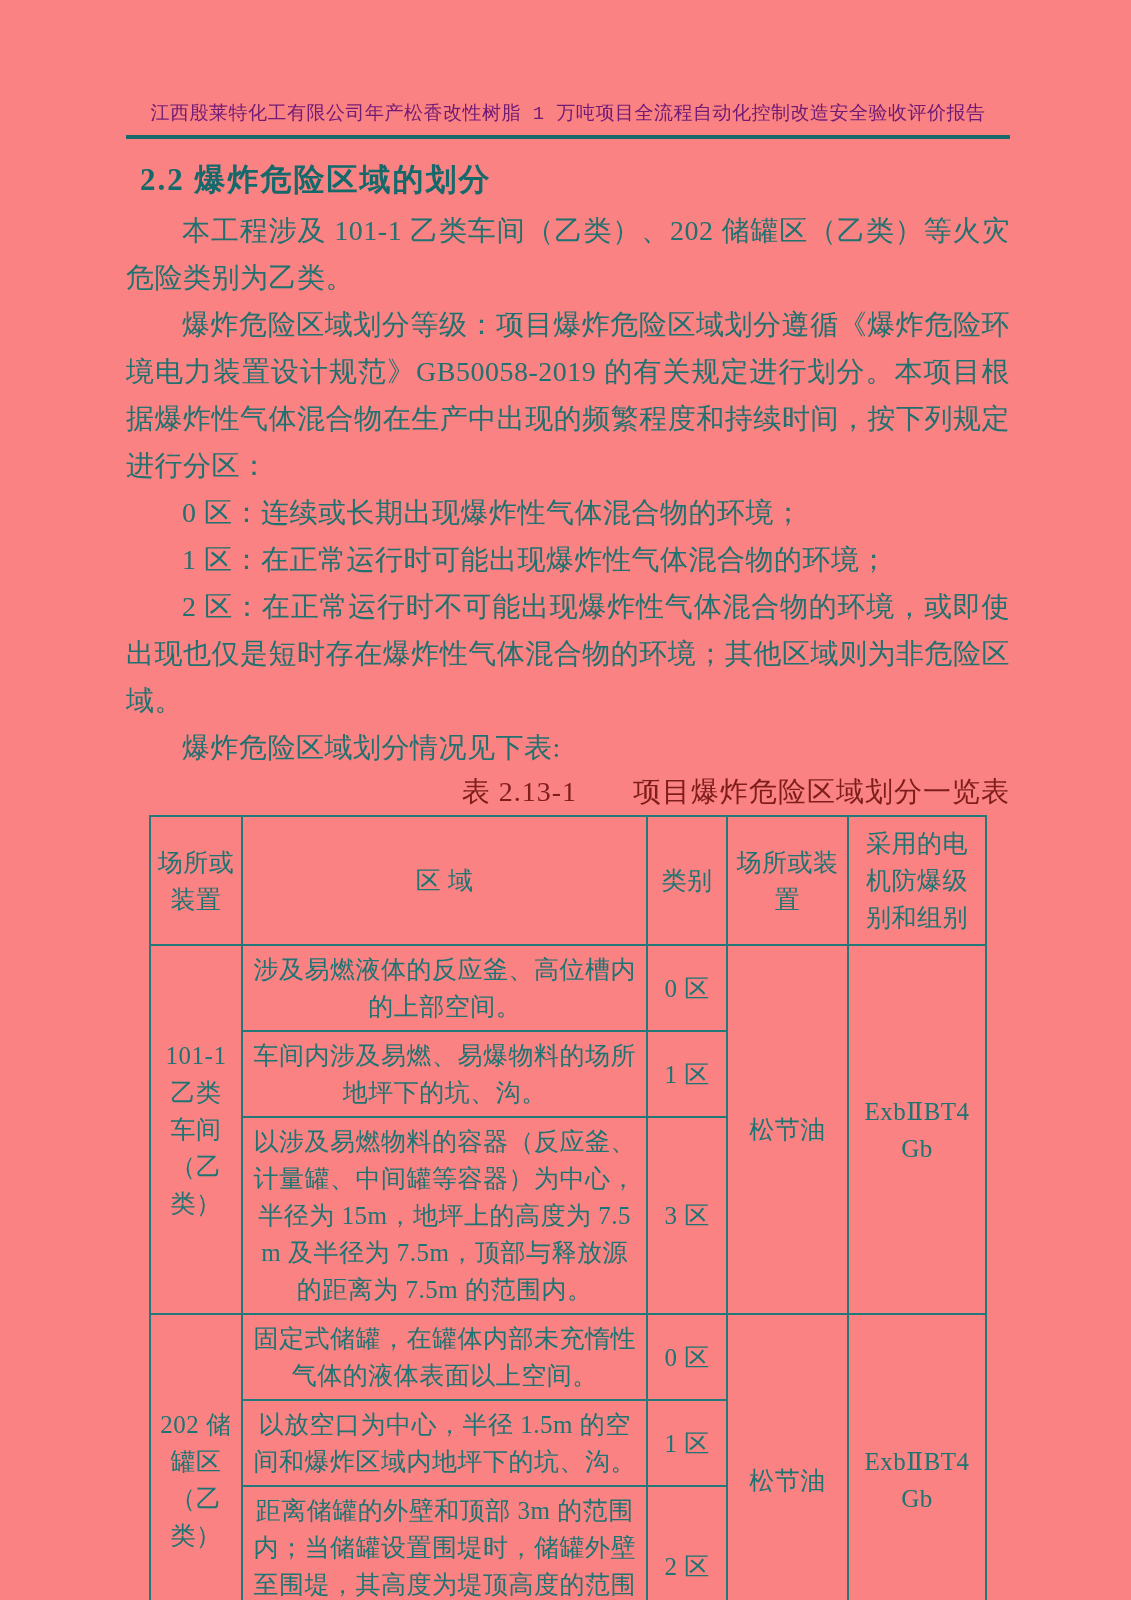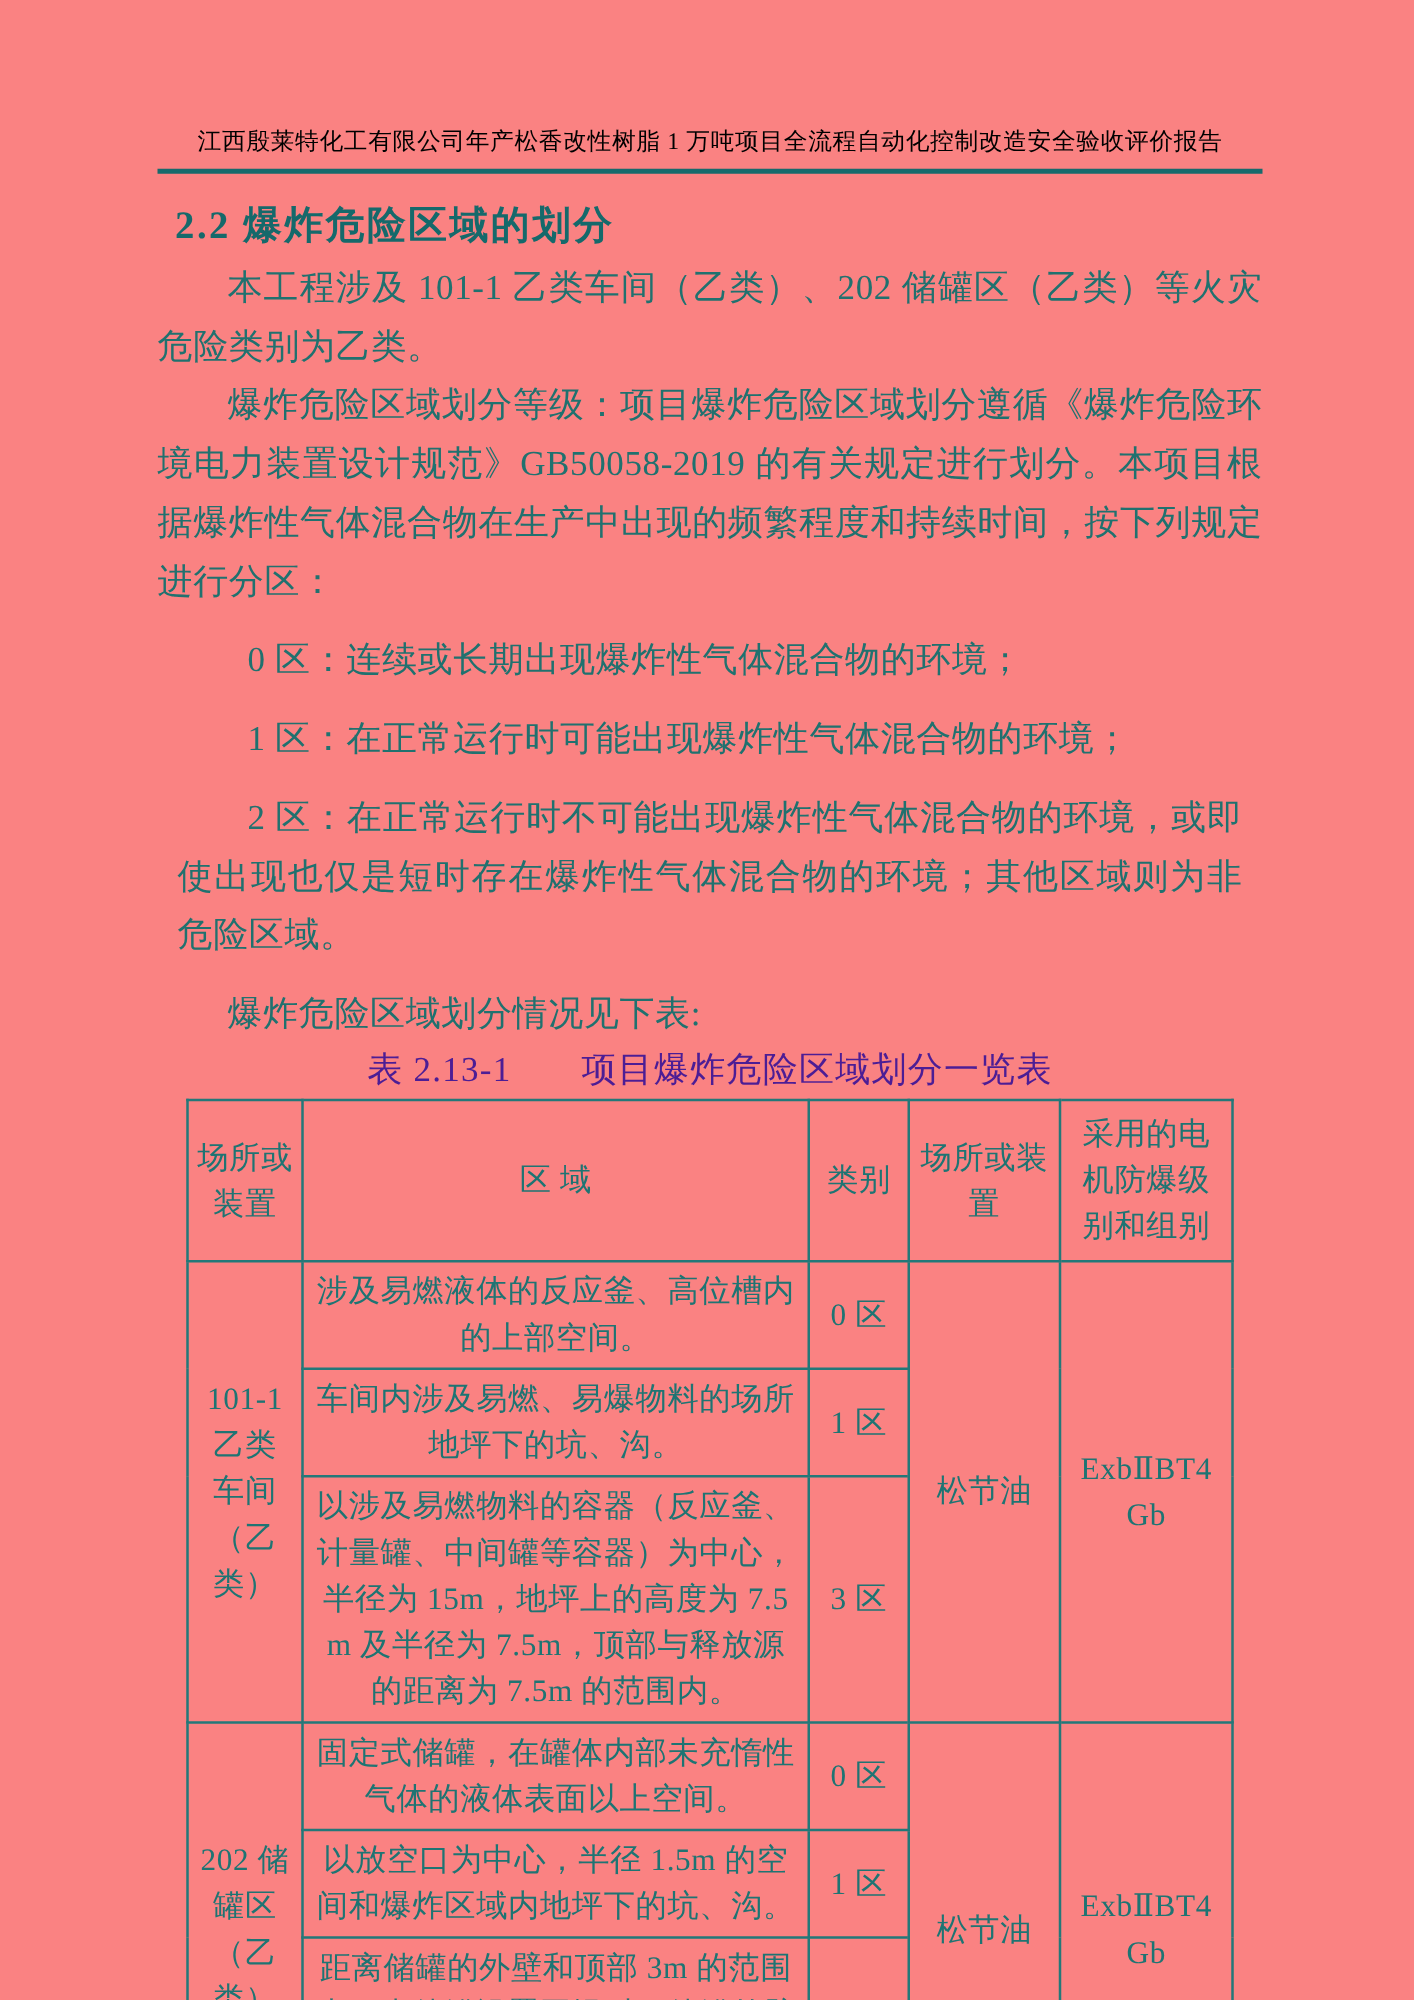--- a/index.html
+++ b/index.html
@@ -18,24 +18,25 @@
   }
   .content {
     position: absolute;
     left: 126px;
     top: 100px;
     width: 884px;
   }
   .doc-header {
     font-size: 19px;
     text-align: center;
-    color: #000000;
+    color: #701a75;
     letter-spacing: 0.5px;
     margin: 0 0 9px 0;
     white-space: nowrap;
+    font-family: Liberation Mono, monospace;
   }
   .header-rule {
     height: 4px;
     background: #176a6c;
     margin: 0 0 0 0;
   }
   .section-title {
     font-size: 31px;
     font-weight: bold;
     color: #15696b;
@@ -45,27 +46,27 @@
   p.body {
     font-size: 28px;
     line-height: 47px;
     margin: 0;
     text-indent: 2em;
     text-align: justify;
     color: #20716f;
     letter-spacing: 0.5px;
   }
   p.zone {
-    margin: 16px;
+    margin: 0;
   }
   .table-caption {
     font-size: 28px;
-    text-align: center;
+    text-align: right;
     margin: 2px 0 4px 0;
-    color: #4c1d95;
+    color: #7f1d1d;
     letter-spacing: 1px;
   }
   .caption-gap { display: inline-block; width: 2em; }
   table.zone-table {
     border-collapse: collapse;
     width: 838px;
     margin: 0 auto;
     table-layout: fixed;
   }
   table.zone-table th,

